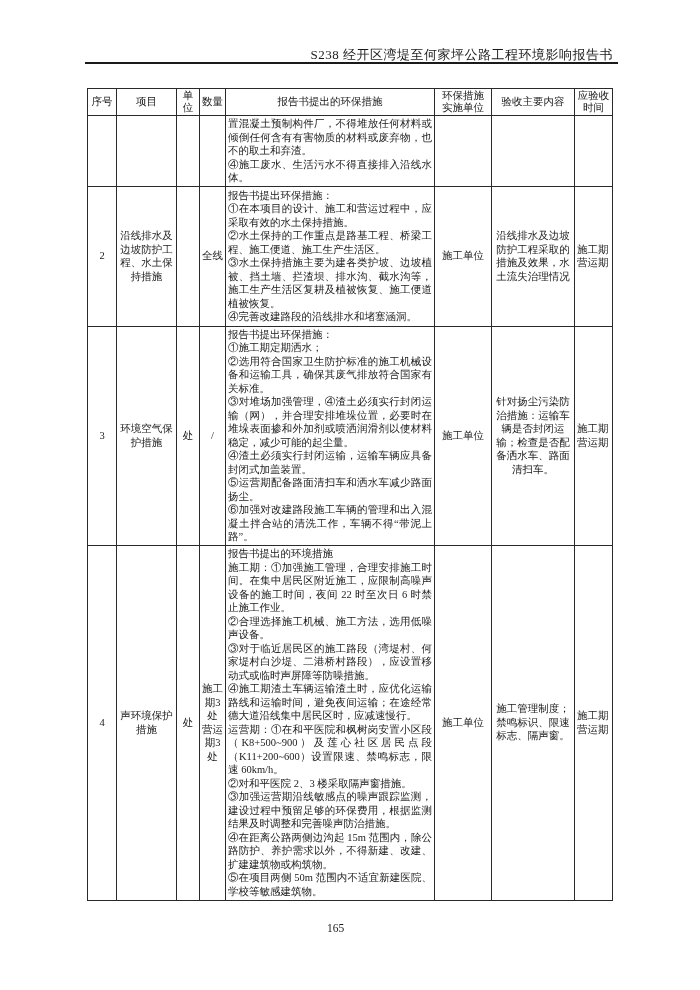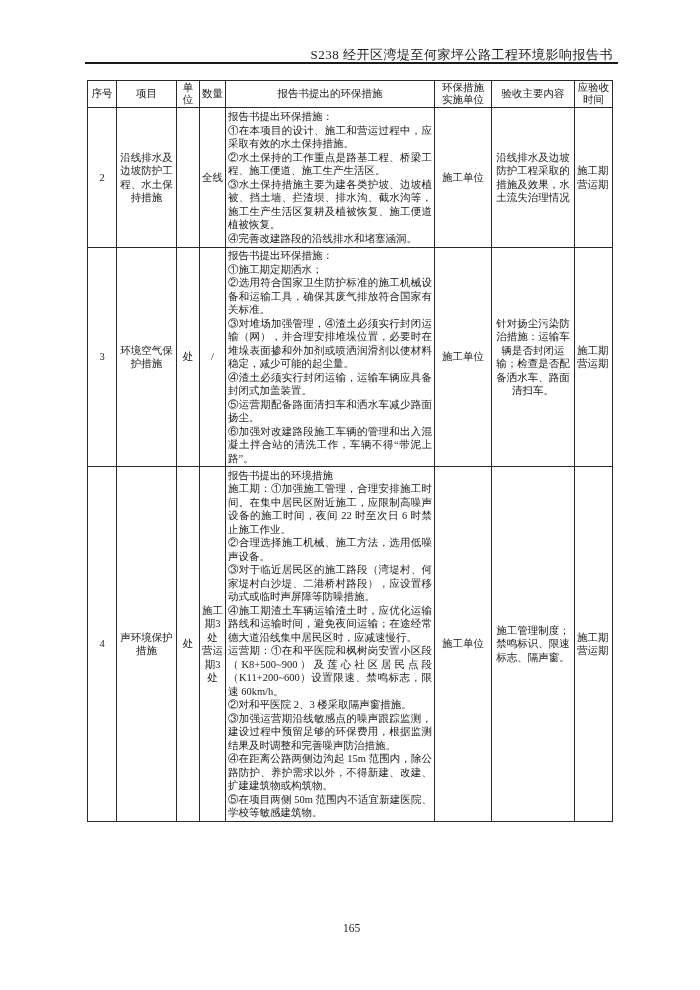--- a/index.html
+++ b/index.html
@@ -10,39 +10,39 @@
   }
   .doc-header-title{
     position:absolute;top:46px;left:85px;width:528px;
     text-align:right;font-size:13px;letter-spacing:0.5px;white-space:nowrap;
   }
   .header-rule{
     position:absolute;top:62px;left:85px;width:533px;height:0;
     border-top:2px solid #1a1a1a;
   }
   table.report{
-    position:absolute;left:87px;top:80px;
+    position:absolute;left:87px;top:88px;
     border-collapse:collapse;table-layout:fixed;
     font-size:10.5px;line-height:13.5px;
   }
   table.report td,table.report th{
     border:1px solid #2a2a2a;
     padding:1px 2px;
     vertical-align:middle;
     overflow:hidden;
     font-weight:normal;
   }
   th.hc{text-align:center;font-size:10.5px;line-height:12px;}
   td.c{text-align:center;margin-top:13px;}
   td.m{text-align:justify;vertical-align:middle;padding:1px 4px;}
   .m-title{font-weight:normal;text-align:left;}
   .m-body{white-space:pre-wrap;}
   td.pre{white-space:pre-line;}
   .page-number{
-    position:absolute;top:922px;left:85px;width:533px;
+    position:absolute;top:922px;left:69px;width:533px;
     text-align:center;font-size:11.5px;
   }
 </style>
 </head>
 <body>
 
 <div class="doc-header-title">S238 经开区湾堤至何家坪公路工程环境影响报告书</div>
 <div class="header-rule"></div>
 
 <table class="report">
@@ -62,20 +62,34 @@
       <th class="hc">项目</th>
       <th class="hc">单位</th>
       <th class="hc">数量</th>
       <th class="hc">报告书提出的环保措施</th>
       <th class="hc">环保措施实施单位</th>
       <th class="hc">验收主要内容</th>
       <th class="hc">应验收时间</th>
     </tr>
   </thead>
   <tbody>
+    <tr style="height:70px">
+      <td class="c"></td>
+      <td class="c"></td>
+      <td class="c"></td>
+      <td class="c"></td>
+      <td class="m">
+        <div class="m-title"></div>
+        <div class="m-body">置混凝土预制构件厂，不得堆放任何材料或倾倒任何含有有害物质的材料或废弃物，也不的取土和弃渣。
+④施工废水、生活污水不得直接排入沿线水体。</div>
+      </td>
+      <td class="c"></td>
+      <td class="c"></td>
+      <td class="pre"></td>
+    </tr>
     <tr style="height:140px">
       <td class="c">2</td>
       <td class="c">沿线排水及边坡防护工程、水土保持措施</td>
       <td class="c"></td>
       <td class="c">全线</td>
       <td class="m">
         <div class="m-title">报告书提出环保措施：</div>
         <div class="m-body">①在本项目的设计、施工和营运过程中，应采取有效的水土保持措施。
 ②水土保持的工作重点是路基工程、桥梁工程、施工便道、施工生产生活区。
 ③水土保持措施主要为建各类护坡、边坡植被、挡土墙、拦渣坝、排水沟、截水沟等，施工生产生活区复耕及植被恢复、施工便道植被恢复。

